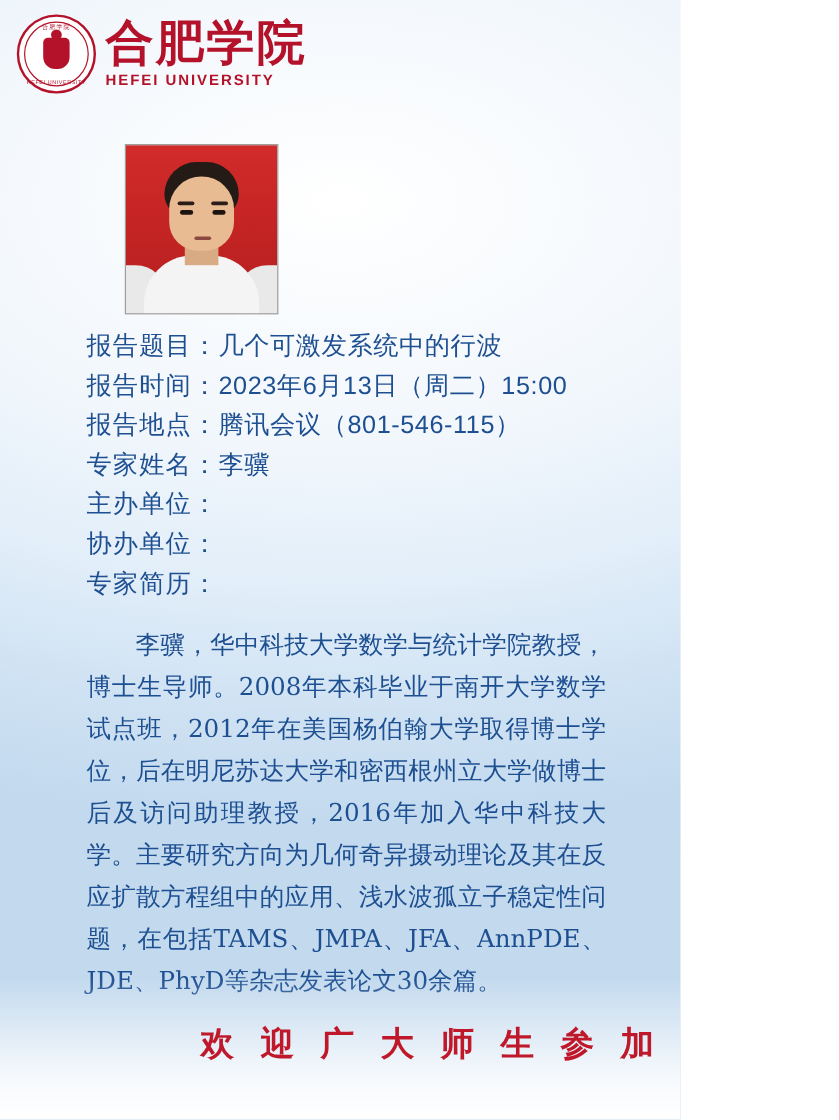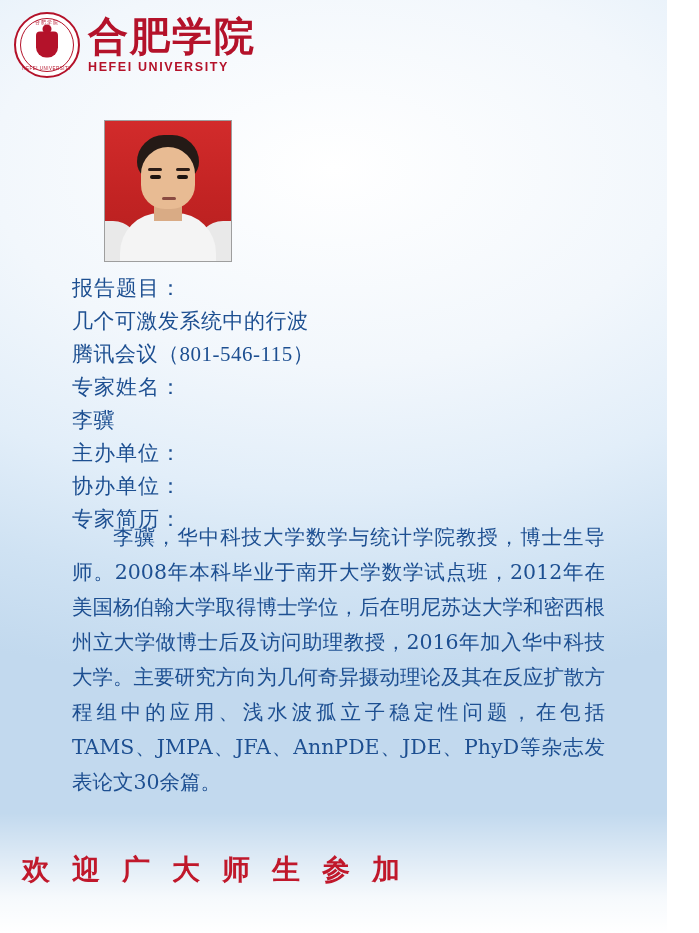--- a/index.html
+++ b/index.html
@@ -8,21 +8,21 @@
   }
   body {
     width: 699px;
     height: 933px;
     font-family: "DejaVu Sans", "Liberation Sans", sans-serif;
     background: #ffffff;
     overflow: hidden;
   }
   .poster {
     position: relative;
-    width: 667px;
+    width: 567px;
     height: 933px;
     box-sizing: border-box;
     background:
       radial-gradient(ellipse 900px 520px at 50% 18%, #ffffff 0%, #f2f7fc 38%, #e2eef9 62%, #cfe2f3 82%, #c2d9ee 100%),
       linear-gradient(180deg, #eef5fb 0%, #dbe9f6 45%, #e9f2fa 78%, #f7fbfe 100%);
     overflow: hidden;
   }
   .poster::after {
     content: "";
     position: absolute;
@@ -236,23 +236,22 @@
     left: 72px;
     right: 56px;
     top: 272px;
   }
   .info-line {
     display: flex;
     align-items: baseline;
     font-size: 21px;
     line-height: 33px;
     color: #1d4f91;
-    font-family: Liberation Serif, serif;
+    font-family: Liberation Sans, sans-serif;
     white-space: nowrap;
-    flex-direction: column;
   }
   .info-label {
     letter-spacing: 1px;
   }
   .info-value {
     letter-spacing: 0.5px;
     text-align: center;
   }
 
   
@@ -270,21 +269,21 @@
     text-indent: 2em;
     font-family: "DejaVu Serif", "Liberation Serif", serif;
   }
 
   
   .footer {
     position: absolute;
     left: 0;
     right: 0;
     bottom: 44px;
-    text-align: left;
+    text-align: right;
     color: #c0182b;
     font-size: 28px;
     font-weight: bold;
     letter-spacing: 22px;
     text-indent: 22px;
     font-family: "DejaVu Serif", "Liberation Serif", serif;
     z-index: 2;
   }
 </style>
 </head>
@@ -320,20 +319,25 @@
       <div class="mouth"></div>
     </div>
   </div>
 
   <div class="info">
     <div class="info-line">
       <span class="info-label">报告题目：</span>
       <span class="info-value">几个可激发系统中的行波</span>
     </div>
     <div class="info-line">
+      <span class="info-label">报告时间：</span>
+      <span class="info-value">2023年6月13日（周二）15:00</span>
+    </div>
+    <div class="info-line">
+      <span class="info-label">报告地点：</span>
       <span class="info-value">腾讯会议（801-546-115）</span>
     </div>
     <div class="info-line">
       <span class="info-label">专家姓名：</span>
       <span class="info-value">李骥</span>
     </div>
     <div class="info-line">
       <span class="info-label">主办单位：</span>
     </div>
     <div class="info-line">

